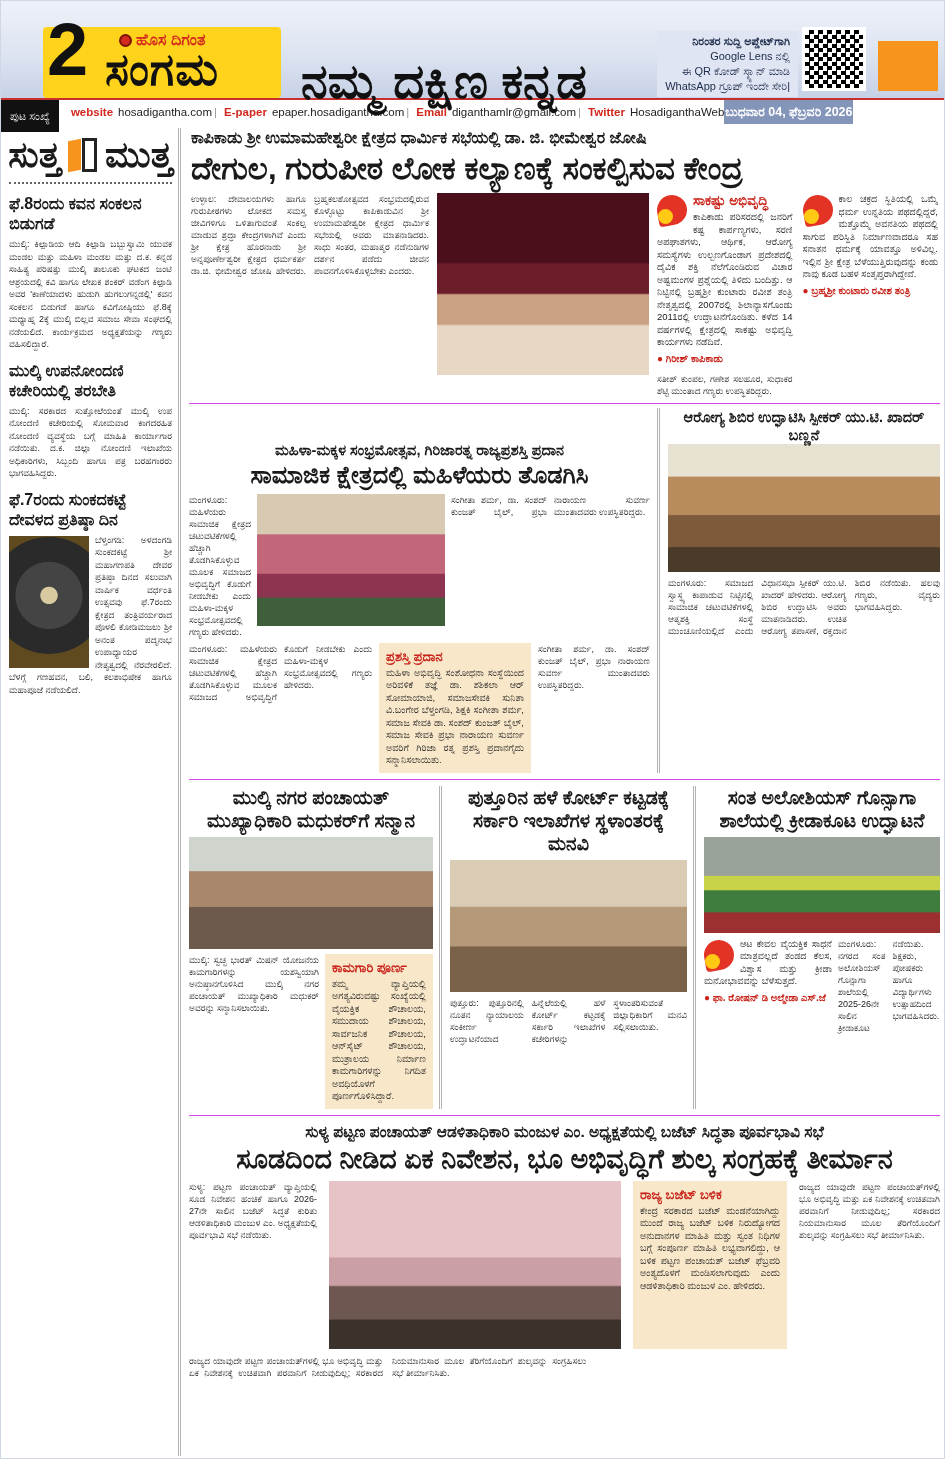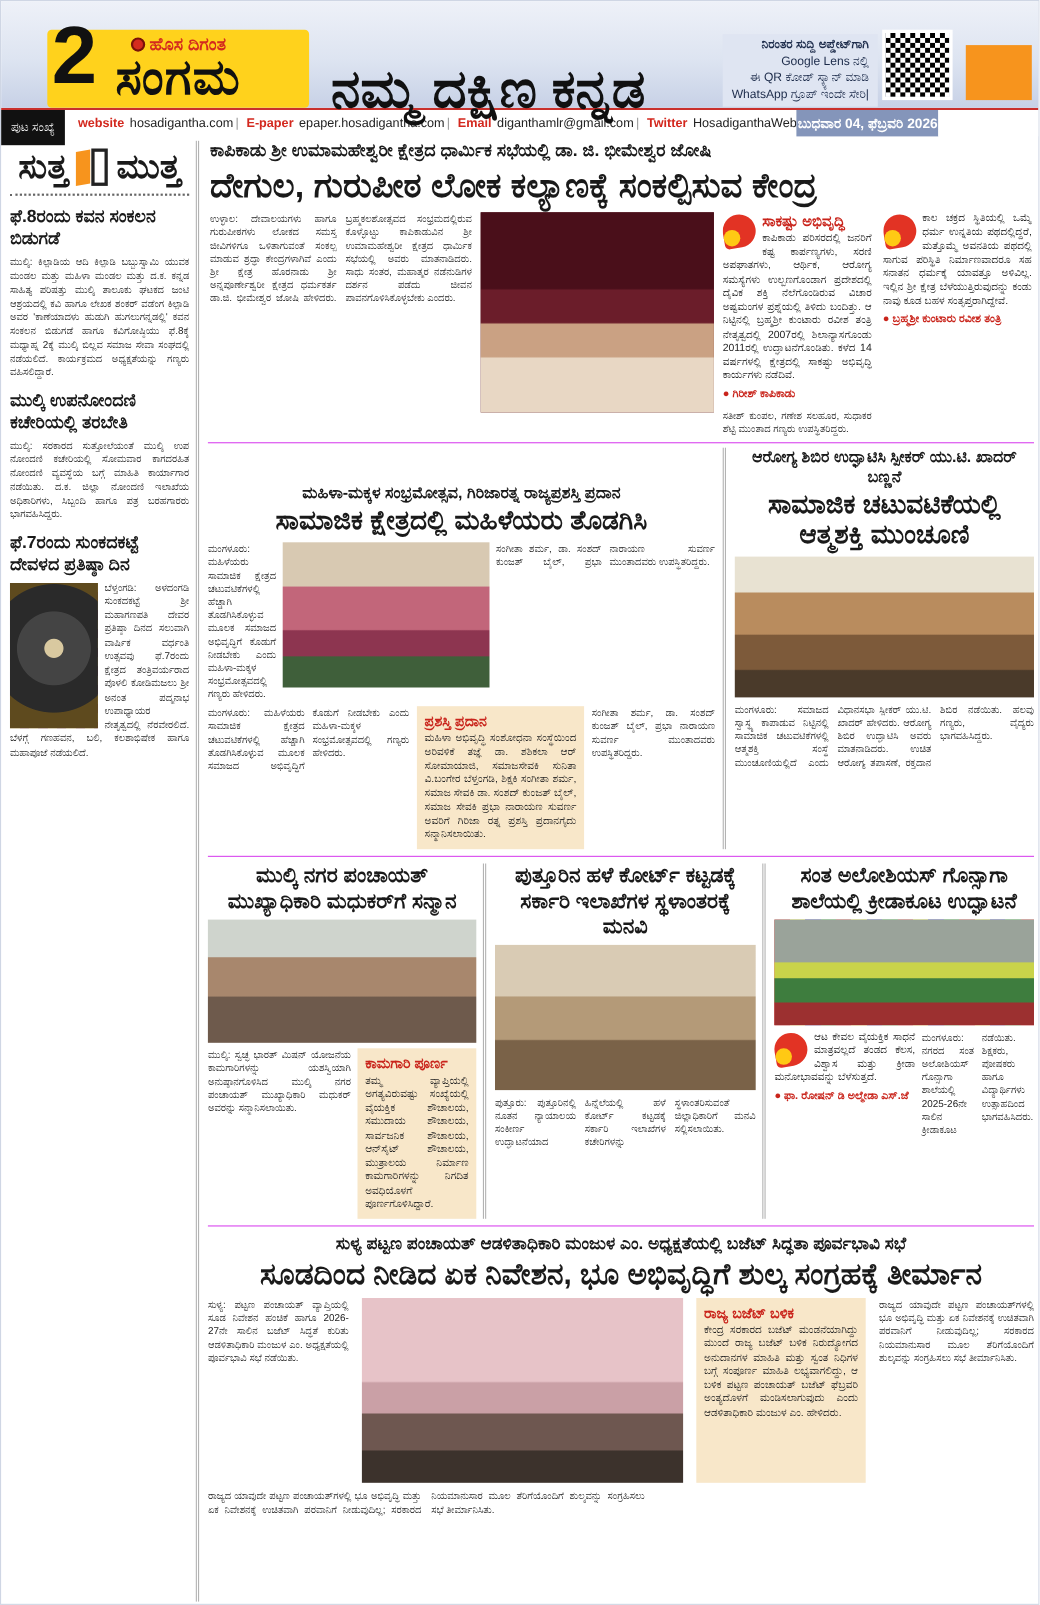--- a/index.html
+++ b/index.html
@@ -30,21 +30,21 @@
   .sep::after{content:"|";color:#999;margin:0 2px;}
   .datebox{width:225px;background:#8495ba;color:#fff;display:flex;align-items:center;justify-content:center;
            font-weight:bold;font-size:12.5px;}
   .bar-spacer{width:158px;background:#fff;}
   
   .content{display:flex;height:1336px;}
   .sidebar{width:176px;padding:2px 5px 0 8px;box-sizing:border-box;}
   .v-div{border-left:3px double #b3b3b3;margin:4px 1px;}
   .main{flex:1;padding:0 4px 0 7px;display:flex;flex-direction:column;box-sizing:border-box;}
   
-  .section-head{display:flex;align-items:center;justify-content:center;gap:7px;font-size:31px;font-weight:bold;
+  .section-head{display:flex;align-items:center;justify-content:center;gap:7px;font-size:36px;font-weight:bold;
                 padding:8px 0 6px;border-bottom:2px dotted #666;}
   .door-icon{width:30px;height:34px;position:relative;flex:0 0 auto;}
   .door-icon::before{content:"";position:absolute;right:1px;top:0;width:15px;height:34px;border:3px solid #222;box-sizing:border-box;}
   .door-icon::after{content:"";position:absolute;left:0;top:2px;width:13px;height:31px;background:#f7941d;transform:skewY(-10deg);}
   .sb-art{margin-top:10px;overflow:hidden;}
   .sb-h{font-size:16px;font-weight:bold;line-height:20px;margin-bottom:4px;}
   .sb-b{font-size:9px;line-height:12.5px;text-align:justify;color:#222;}
   .sb-photo{float:left;width:80px;height:132px;margin:2px 6px 2px 0;}
   .ph-deity{background:radial-gradient(circle at 50% 35%,#ffd94d 0 12%,#c3131f 13% 55%,#7e0d14 56% 100%),
             linear-gradient(#9e1020,#5c0a12);}
@@ -238,21 +238,20 @@
             <div class="b-bot1 body-txt">ಮಂಗಳೂರು: ಮಹಿಳೆಯರು ಸಾಮಾಜಿಕ ಕ್ಷೇತ್ರದ ಚಟುವಟಿಕೆಗಳಲ್ಲಿ ಹೆಚ್ಚಾಗಿ ತೊಡಗಿಸಿಕೊಳ್ಳುವ ಮೂಲಕ ಸಮಾಜದ ಅಭಿವೃದ್ಧಿಗೆ ಕೊಡುಗೆ ನೀಡಬೇಕು ಎಂದು ಮಹಿಳಾ-ಮಕ್ಕಳ ಸಂಭ್ರಮೋತ್ಸವದಲ್ಲಿ ಗಣ್ಯರು ಹೇಳಿದರು.</div>
             <div class="prize-box cream-box">
               <div class="q-title">ಪ್ರಶಸ್ತಿ ಪ್ರದಾನ</div>
               <div class="q-text">ಮಹಿಳಾ ಅಭಿವೃದ್ಧಿ ಸಂಶೋಧನಾ ಸಂಸ್ಥೆಯಿಂದ ಅರಿವಳಿಕೆ ತಜ್ಞೆ ಡಾ. ಶಶಿಕಲಾ ಆರ್ ಸೋಮಾಯಾಜಿ, ಸಮಾಜಸೇವಕಿ ಸುನಿತಾ ವಿ.ಬಂಗೇರ ಬೆಳ್ತಂಗಡಿ, ಶಿಕ್ಷಕಿ ಸಂಗೀತಾ ಶರ್ಮ, ಸಮಾಜ ಸೇವಕಿ ಡಾ. ಸಂಶದ್ ಕುಂಜತ್ ಬೈಲ್, ಸಮಾಜ ಸೇವಕಿ ಪ್ರಭಾ ನಾರಾಯಣ ಸುವರ್ಣ ಅವರಿಗೆ ಗಿರಿಜಾ ರತ್ನ ಪ್ರಶಸ್ತಿ ಪ್ರದಾನಗೈದು ಸನ್ಮಾನಿಸಲಾಯಿತು.</div>
             </div>
             <div class="b-bot2 body-txt">ಸಂಗೀತಾ ಶರ್ಮ, ಡಾ. ಸಂಶದ್ ಕುಂಜತ್ ಬೈಲ್, ಪ್ರಭಾ ನಾರಾಯಣ ಸುವರ್ಣ ಮುಂತಾದವರು ಉಪಸ್ಥಿತರಿದ್ದರು.</div>
           </div>
         </div>
         <div class="art-c">
           <div class="kicker-b">ಆರೋಗ್ಯ ಶಿಬಿರ ಉದ್ಘಾಟಿಸಿ ಸ್ಪೀಕರ್ ಯು.ಟಿ. ಖಾದರ್ ಬಣ್ಣನೆ</div>
-          <div class="headline-b">ಸಾಮಾಜಿಕ ಚಟುವಟಿಕೆಯಲ್ಲಿ ಆತ್ಮಶಕ್ತಿ ಮುಂಚೂಣಿ</div>
           <div class="photo-c photo"></div>
           <div class="c-body body-txt">ಮಂಗಳೂರು: ಸಮಾಜದ ಸ್ವಾಸ್ಥ್ಯ ಕಾಪಾಡುವ ನಿಟ್ಟಿನಲ್ಲಿ ಸಾಮಾಜಿಕ ಚಟುವಟಿಕೆಗಳಲ್ಲಿ ಆತ್ಮಶಕ್ತಿ ಸಂಸ್ಥೆ ಮುಂಚೂಣಿಯಲ್ಲಿದೆ ಎಂದು ವಿಧಾನಸಭಾ ಸ್ಪೀಕರ್ ಯು.ಟಿ. ಖಾದರ್ ಹೇಳಿದರು. ಆರೋಗ್ಯ ಶಿಬಿರ ಉದ್ಘಾಟಿಸಿ ಅವರು ಮಾತನಾಡಿದರು. ಉಚಿತ ಆರೋಗ್ಯ ತಪಾಸಣೆ, ರಕ್ತದಾನ ಶಿಬಿರ ನಡೆಯಿತು. ಹಲವು ಗಣ್ಯರು, ವೈದ್ಯರು ಭಾಗವಹಿಸಿದ್ದರು.</div>
         </div>
       </div>
 
       <div class="row3 h-rule">
         <div class="art-d">
           <div class="headline-c">ಮುಲ್ಕಿ ನಗರ ಪಂಚಾಯತ್ ಮುಖ್ಯಾಧಿಕಾರಿ ಮಧುಕರ್‌ಗೆ ಸನ್ಮಾನ</div>
           <div class="photo-d photo"></div>
           <div class="d-row">

